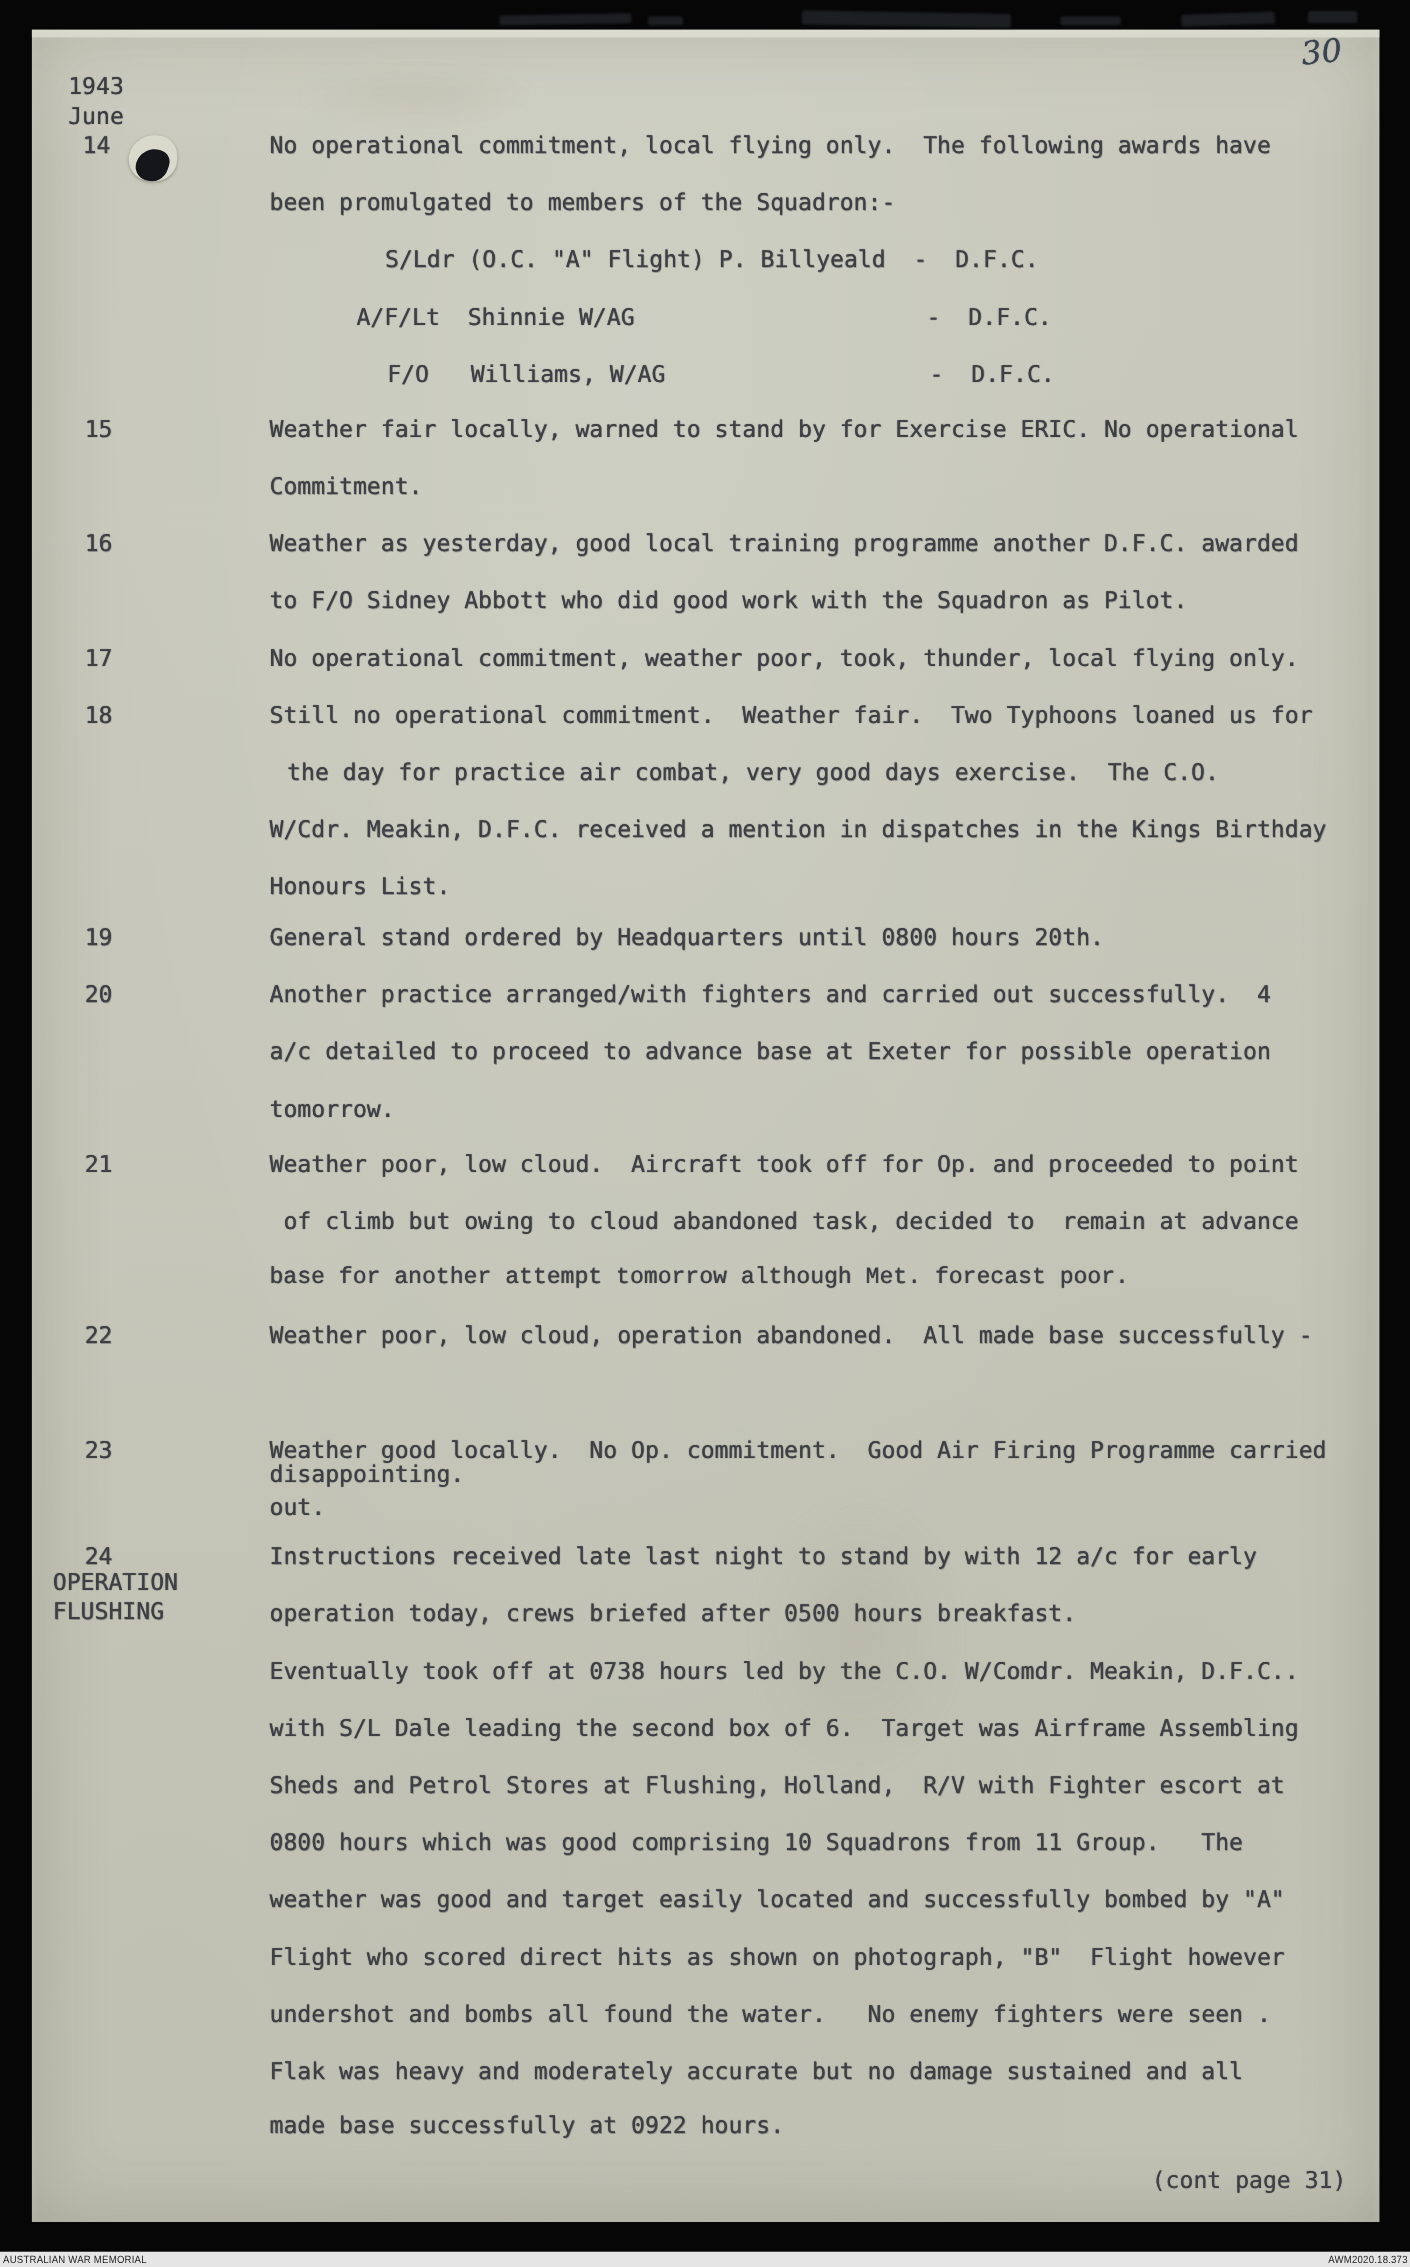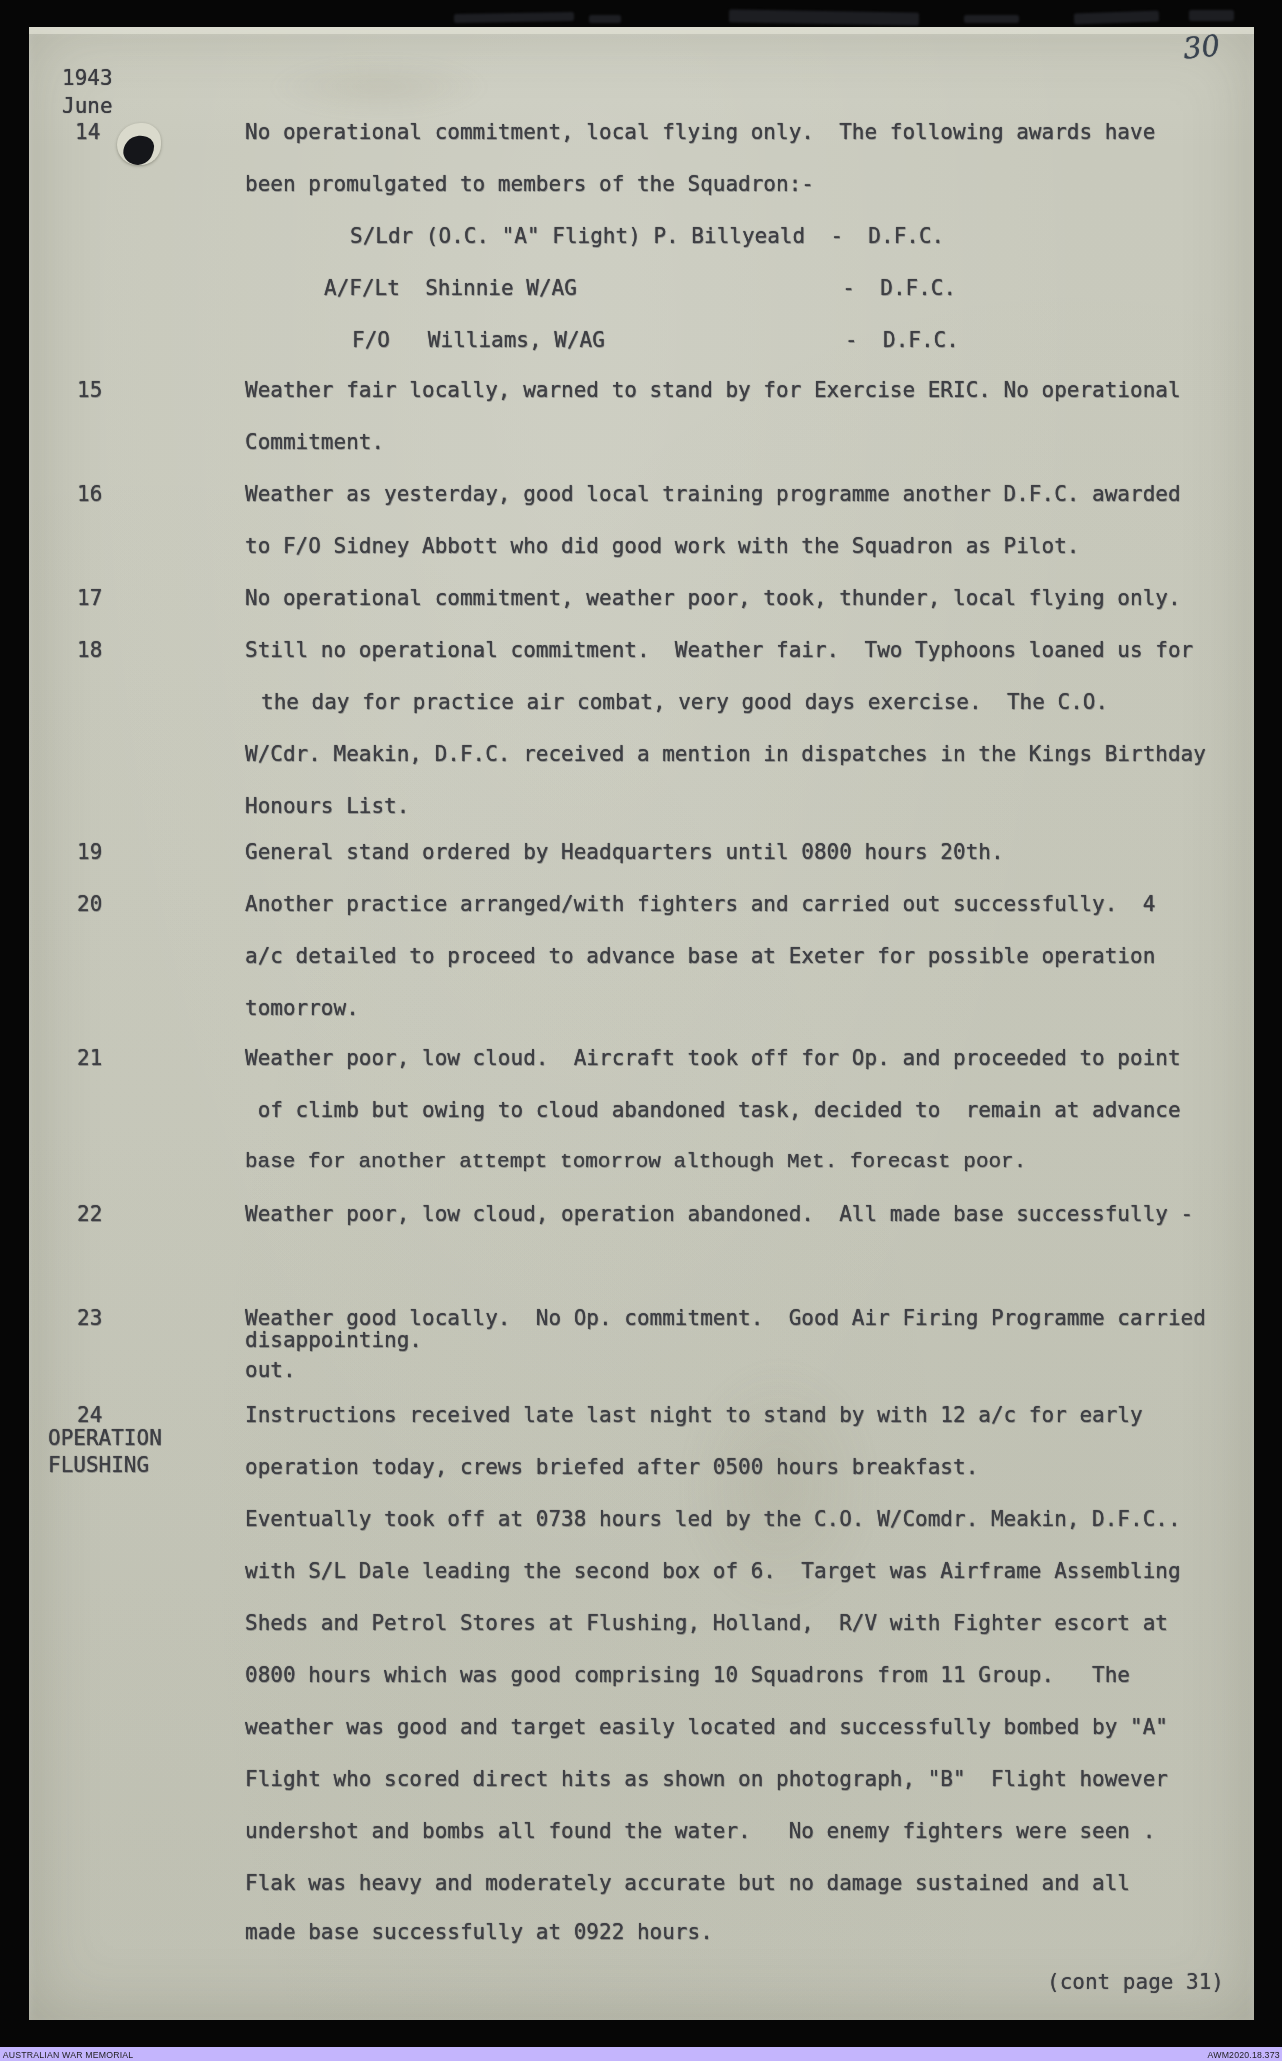--- a/index.html
+++ b/index.html
@@ -71,21 +71,21 @@
   }
   .contnote{
     position:absolute;left:1015px;top:1970px;
     font-family:"DejaVu Sans Mono", monospace;font-size:21px;color:#3e3f44;
     white-space:pre;text-shadow:0 0 1px rgba(52,53,58,0.85);
     filter:blur(0.35px);
     margin-left:32px;
   }
   .footerbar{
     position:absolute;left:0;bottom:0;width:1282px;height:14px;
-    background:#c4b5fd;
+    background:#e5e5e5;
     display:flex;align-items:center;justify-content:space-between;
     font-family:"Liberation Sans", sans-serif;
     font-size:9.5px;color:#1d1d1d;letter-spacing:0.2px;
   }
   .footerbar .fl{padding-left:3px;transform:scaleX(0.92);transform-origin:left center;}
   .footerbar .fr{padding-right:3px;transform:scaleX(0.92);transform-origin:right center;}
 </style>
 </head>
 <body>
 

